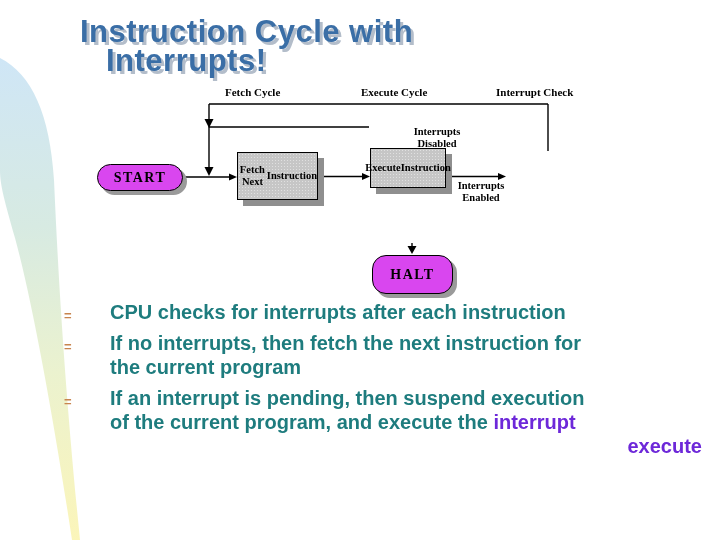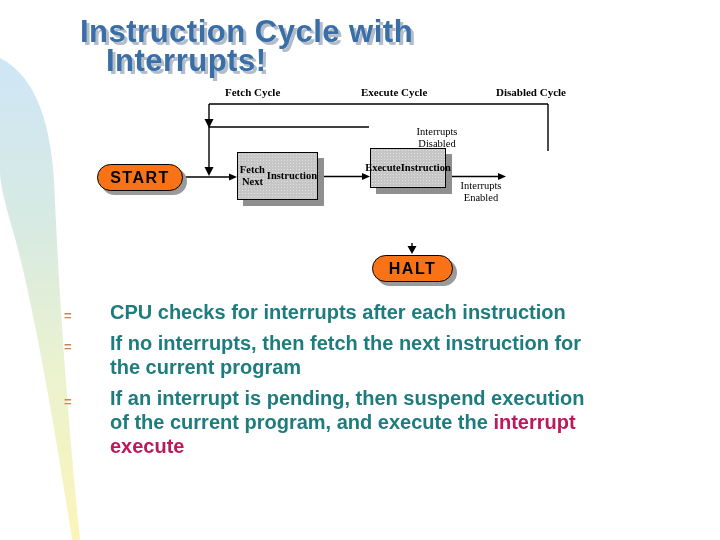--- a/index.html
+++ b/index.html
@@ -33,45 +33,45 @@
     background-size:3px 3px;
     border:1.2px solid #000;box-shadow:6px 6px 0 0 #8f8f8f;
     display:flex;align-items:center;justify-content:center;
     font-family:"Liberation Serif",serif;font-weight:bold;font-size:10.5px;
     line-height:12px;color:#000;text-align:center;box-sizing:border-box;
   }
   #fetch-box{left:237px;top:152px;width:81px;height:48px;}
   #execute-box{left:370px;top:148px;width:76px;height:40px;}
   #check-box{left:506px;top:152px;width:85px;height:51px;letter-spacing:-0.2px;}
   .terminal{
-    position:absolute;background:#f97316;border:1.5px solid #000;border-radius:14px;
+    position:absolute;background:#d946ef;border:1.5px solid #000;border-radius:14px;
     box-shadow:4px 4px 0 0 #9a9a9a;
     display:flex;align-items:center;justify-content:center;
-    font-family:Liberation Sans, sans-serif;font-weight:bold;font-size:16px;
+    font-family:Liberation Serif, serif;font-weight:bold;font-size:14px;
     letter-spacing:1.5px;color:#000;box-sizing:border-box;
   }
   #start-node{left:97px;top:164px;width:86px;height:27px;}
-  #halt-node{left:372px;top:255px;width:81px;height:27px;}
+  #halt-node{left:372px;top:255px;width:81px;height:39px;}
   .path-label{
     position:absolute;width:64px;text-align:center;
-    font-family:"Liberation Serif",serif;font-weight:normal;font-size:10.5px;
+    font-family:"Liberation Serif",serif;font-weight:bold;font-size:10.5px;
     line-height:11.5px;color:#000;
   }
   #label-disabled{left:405px;top:126px;}
   #label-enabled{left:449px;top:180px;}
   
   #bullet-list{position:absolute;left:0;top:300px;width:700px;list-style:none;margin:0;padding:0;}
   #bullet-list li{
     position:relative;padding-left:110px;margin-bottom:7px;width:592px;
     font-size:20px;line-height:24px;font-weight:bold;color:#1e7c7e;
   }
   .bullet-marker{
     position:absolute;left:64px;top:4px;font-size:13px;font-weight:bold;color:#c8854f;
   }
-  .hl{color:#be185d;}
+  .hl{color:#6d28d9;text-align:right;}
   .bline{display:block;}
 </style>
 </head>
 <body>
 
 <div id="slide">
 
   <svg id="swoosh" viewBox="0 0 110 540" xmlns="http://www.w3.org/2000/svg">
     <defs>
       <linearGradient id="swooshGrad" x1="0" y1="0" x2="0" y2="1">
@@ -103,21 +103,21 @@
       <polygon points="370,176.5 362,173 362,180"></polygon>
       <polygon points="506,176.5 498,173 498,180"></polygon>
       <polygon points="209,128 204.5,119 213.5,119"></polygon>
       <polygon points="209,176 204.5,167 213.5,167"></polygon>
       <polygon points="412,254 407.5,246 416.5,246"></polygon>
     </g>
   </svg>
 
   <div class="cycle-label" id="cycle-label-fetch">Fetch Cycle</div>
   <div class="cycle-label" id="cycle-label-execute">Execute Cycle</div>
-  <div class="cycle-label" id="cycle-label-interrupt">Disabled Cycle</div>
+  <div class="cycle-label" id="cycle-label-interrupt">Interrupt Check</div>
 
   <div class="terminal" id="start-node">
     <span>START</span>
   </div>
   <div class="terminal" id="halt-node">
     <span>HALT</span>
   </div>
 
   <div class="node-box" id="fetch-box">
     <span>Fetch Next</span>

